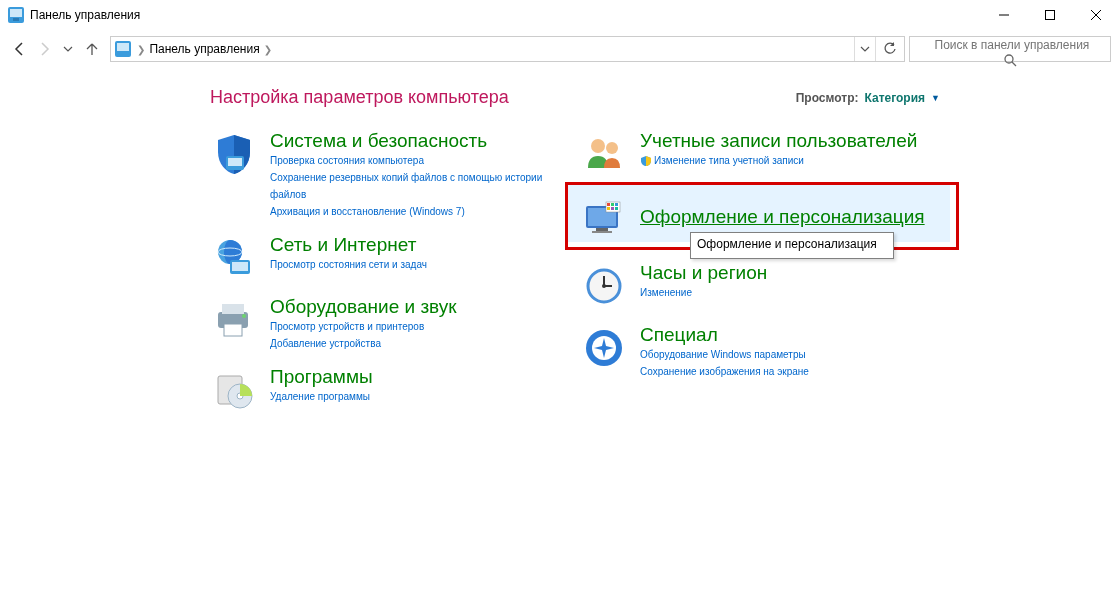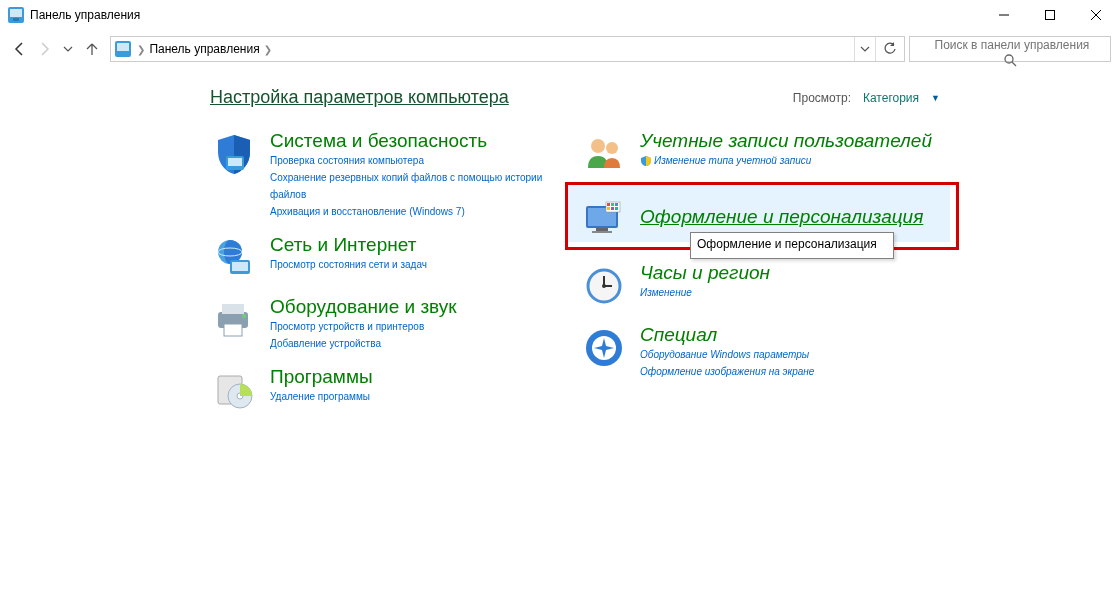--- a/index.html
+++ b/index.html
@@ -142,43 +142,43 @@
   }
   .heading-row {
     display:flex;
     align-items:center;
     margin: 0 0 22px 210px;
     width: 730px;
     justify-content: space-between;
   }
   .heading {
     font-size: 18px;
-    color: #14532d;
-    text-decoration: underline;
+    color: #be185d;
   }
   .viewmode {
     font-size: 12px;
     color:#555;
     display:flex;
     align-items:center;
-    gap:12px;
+    gap:6px;
+    font-weight:bold;
   }
   .viewmode .mode {
     color:#0f766e;
   }
   .viewmode .caret { color:#005a9e; font-size:9px; }
 
   .columns {
     display:flex;
     margin-left: 210px;
     gap: 10px;
     position: relative;
   }
   .col { width: 360px; }
-  .col.right { width: 380px; font-style: italic; }
+  .col.right { width: 380px; }
   .category {
     display:flex;
     margin-bottom: 14px;
     align-items: flex-start;
   }
   .cat-icon {
     width: 48px;
     height: 48px;
     flex-shrink: 0;
     margin-right: 12px;
@@ -467,21 +467,21 @@
         <div class="cat-icon">
           <svg width="44" height="44" viewBox="0 0 44 44">
             <circle cx="22" cy="22" r="18" fill="#2e7cd6"></circle>
             <circle cx="22" cy="22" r="12" fill="#fff"></circle>
             <path d="M22 12 L24 20 L32 22 L24 24 L22 32 L20 24 L12 22 L20 20 Z" fill="#2e7cd6"></path>
           </svg>
         </div>
         <div class="cat-body">
           <a class="cat-title">Специал</a>
           <a class="cat-link">Оборудование Windows параметры</a>
-          <a class="cat-link">Оформление изображения на экране</a>
+          <a class="cat-link">Сохранение изображения на экране</a>
         </div>
       </div>
 
     </div>
   </div>
 
   <div class="tooltip" style="left:690px; top:165px;">
     <div class="tt-title">Оформление и персонализация</div>
   </div>
 

